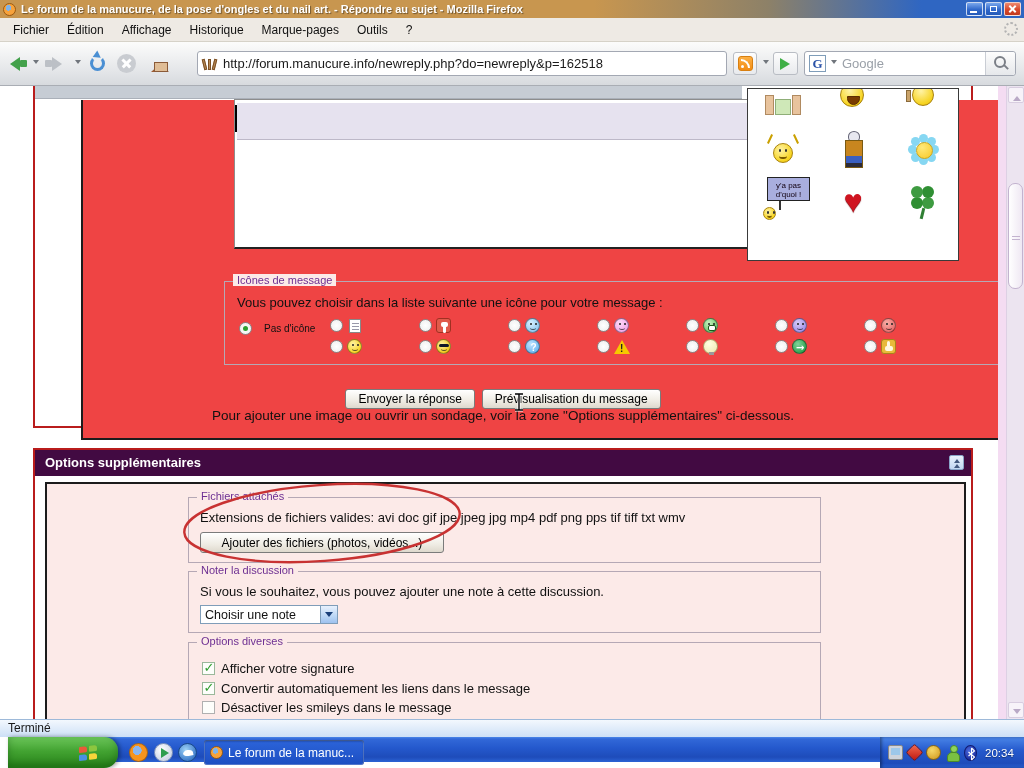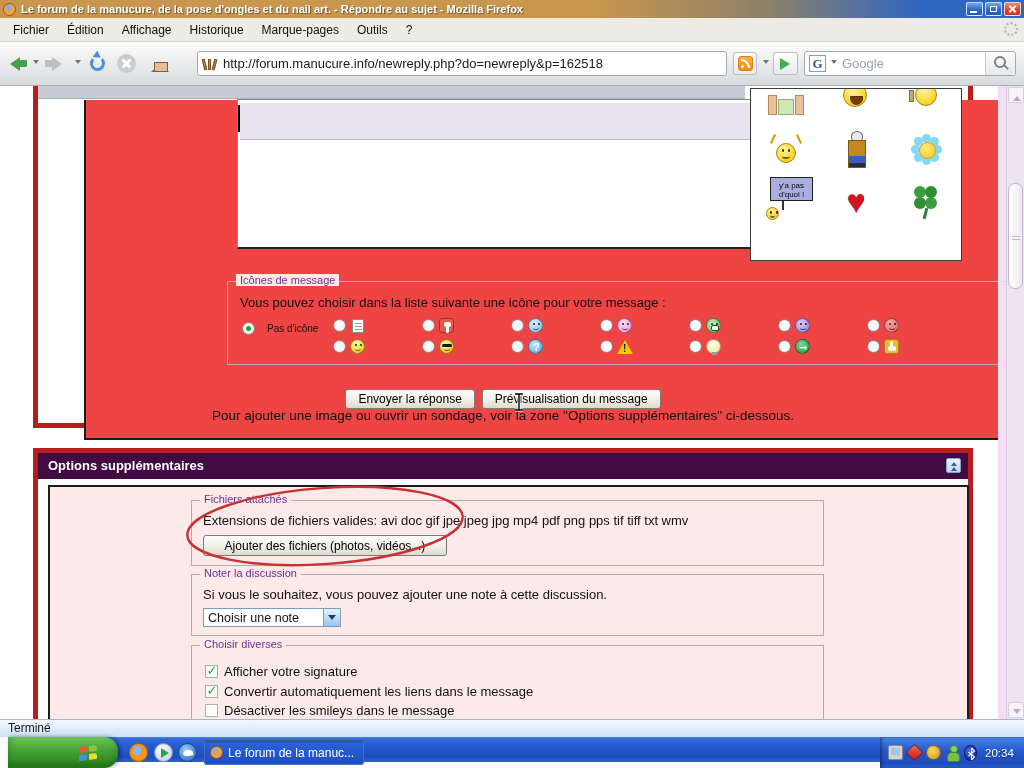--- a/index.html
+++ b/index.html
@@ -73,21 +73,21 @@
     font:bold 13px/15px "Liberation Serif",serif;text-align:center;margin:0 2px 0 4px;flex:none;}
   .searchinput{border:none;outline:none;flex:1;font-family:"Liberation Sans",sans-serif;font-size:13px;color:#333;min-width:0;}
   .searchinput::placeholder{color:#9aa0a8;}
   .magbtn{width:30px;height:23px;border-left:1px solid #c9cdd4;border-radius:0 3px 3px 0;
     background:linear-gradient(#fdfdfd,#e6e8eb);position:relative;flex:none;}
   .magbtn::before{content:'';position:absolute;left:8px;top:4px;width:8px;height:8px;border:2px solid #7b7f87;border-radius:50%;}
   .magbtn::after{content:'';position:absolute;left:17px;top:14px;width:6px;height:2px;background:#7b7f87;transform:rotate(45deg);}
 
   
   .viewport{position:absolute;left:0;top:86px;width:1024px;height:633px;background:#fff;overflow:hidden;}
-  .panel{position:absolute;background:#fff;border:5px solid #b91c1c;}
+  .panel{position:absolute;background:#fff;border:2px solid #b91c1c;}
   .panel1{left:33px;top:0;width:940px;height:342px;border-top:none;}
   .graystrip{position:absolute;left:0;top:0;width:707px;height:13px;background:#c6ccd4;border-bottom:1px solid #aab0b9;}
   .pinkbox{position:absolute;left:10px;top:14px;width:921px;height:340px;background:#ef4444;
     border:2px solid #1c1c1c;border-top:none;margin-left:36px;}
   .editor{position:absolute;left:151px;top:-1px;width:541px;height:150px;background:#fff;
     border:1px solid #8d8d8d;border-bottom:2px solid #222;}
   .lavender{position:absolute;left:2px;top:3px;right:3px;height:37px;background:#e6e2ef;border-bottom:1px solid #bdb8c8;}
   .tcaret{position:absolute;left:0;top:5px;width:2px;height:27px;background:#000;}
   .smiliesbox{position:absolute;left:712px;top:2px;width:212px;height:173px;background:#fff;border:1px solid #3a3a3a;overflow:hidden;}
   .smgrid{display:grid;grid-template-columns:70px 70px 70px;grid-template-rows:36px 48px 56px;align-items:center;justify-items:center;padding-top:0;}
@@ -496,21 +496,21 @@
         <div class="fset fs-rate">
           <span class="legend">Noter la discussion</span>
           <div class="fstext">Si vous le souhaitez, vous pouvez ajouter une note à cette discussion.</div>
           <div class="selectbox">
             <span class="sv">Choisir une note</span>
             <span class="selarrow"></span>
           </div>
         </div>
 
         <div class="fset fs-misc">
-          <span class="legend">Choisir diverses</span>
+          <span class="legend">Options diverses</span>
           <div class="checkrow" style="top:18px">
             <span class="cb on"></span>
             <span>Afficher votre signature</span>
           </div>
           <div class="checkrow" style="top:38px">
             <span class="cb on"></span>
             <span>Convertir automatiquement les liens dans le message</span>
           </div>
           <div class="checkrow" style="top:57px">
             <span class="cb off"></span>

